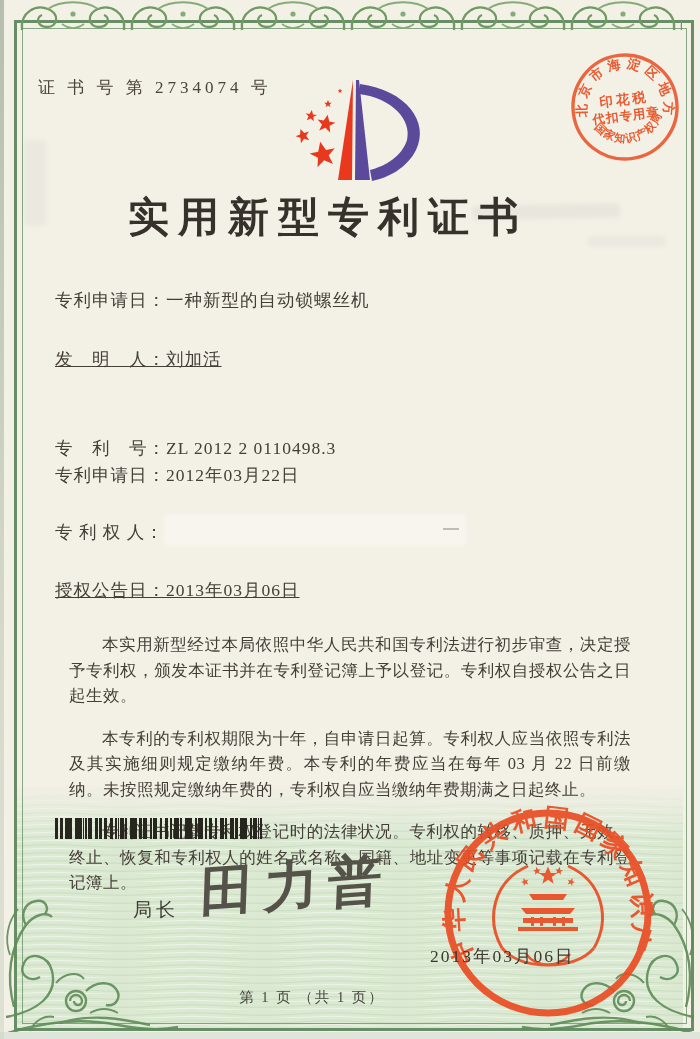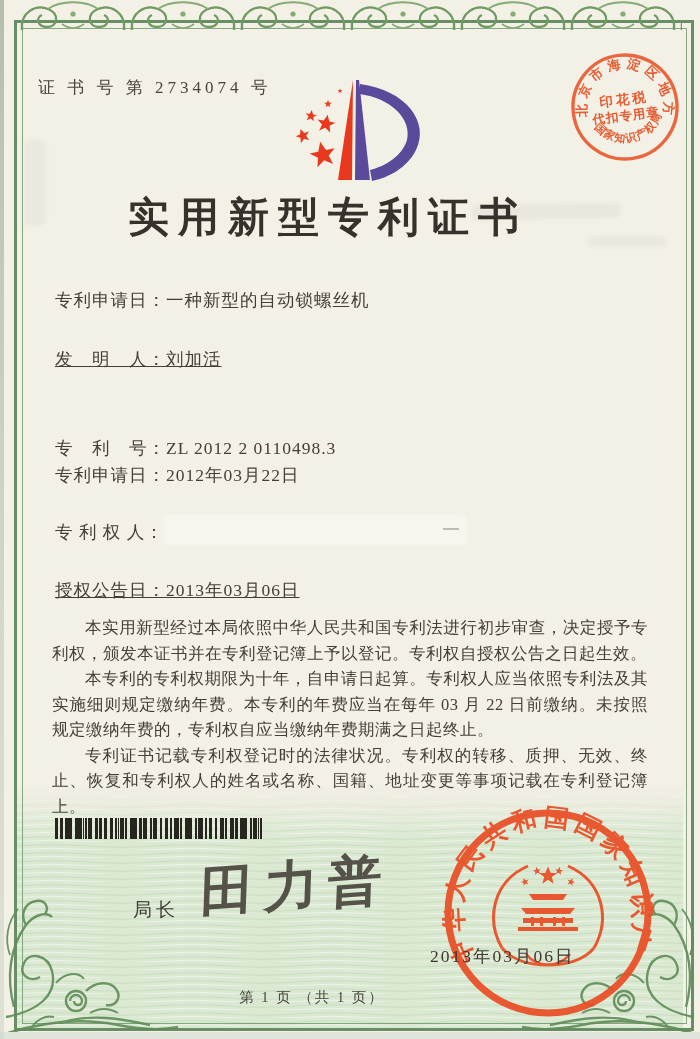--- a/index.html
+++ b/index.html
@@ -28,21 +28,21 @@
   .cert-no{left:38px;top:76px;font-size:17px;letter-spacing:4px;color:#4b443c;z-index:10;}
   .title{left:0;top:190px;width:656px;text-align:center;font-size:41px;font-weight:700;
     letter-spacing:9px;color:#37312b;z-index:10;}
   .field{left:55px;height:26px;font-size:17.5px;letter-spacing:1px;color:#443e37;z-index:10;white-space:nowrap;}
   .f0{top:288px;} .f1{top:347px;text-decoration:underline;} .f2{top:406px;margin-top:30px;} .f3{top:463px;} .f4{top:520px;} .f5{top:578px;text-decoration:underline;}
   .redact{position:absolute;left:110px;top:-4px;width:300px;height:28px;background:#f7f5ed;
     border-radius:3px;box-shadow:0 0 4px 2px rgba(247,245,237,.9);}
   .redact i{position:absolute;right:6px;top:12px;width:16px;height:2px;background:rgba(90,85,75,.35);}
   .paras{left:52px;top:615px;width:596px;z-index:10;color:#443e37;font-size:16.5px;
     line-height:25.5px;text-align:justify;}
-  .paras p{margin:0;text-indent:2em;letter-spacing:.5px;}
+  .paras p{margin:17px;text-indent:2em;letter-spacing:.5px;}
   
   .barcode{left:55px;top:818px;width:208px;height:21px;z-index:10;
     background-image:
       repeating-linear-gradient(90deg,#26261f 0 2px,transparent 2px 5px),
       repeating-linear-gradient(90deg,#26261f 0 1px,transparent 1px 7px),
       repeating-linear-gradient(90deg,#26261f 0 3px,transparent 3px 11px);}
   .sig-label{left:133px;top:897px;font-size:19px;letter-spacing:4px;color:#3f3a33;z-index:10;}
   .sig-name{left:200px;top:850px;font-size:54px;color:#55524a;letter-spacing:10px;
     transform:rotate(-4deg) skewX(-6deg);z-index:10;font-weight:600;}
   .seal-svg{left:437px;top:802px;z-index:11;}

